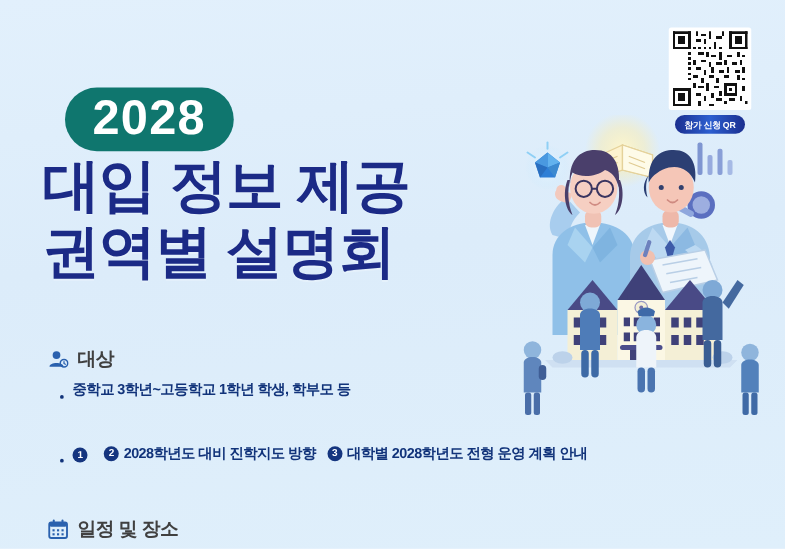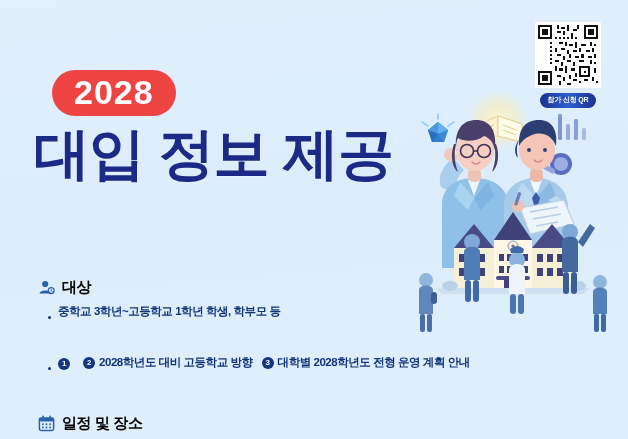--- a/index.html
+++ b/index.html
@@ -42,52 +42,52 @@
     font-weight: bold;
     letter-spacing: -0.2px;
     padding: 2.5px 8px;
     border-radius: 9px;
     white-space: nowrap;
   }
 
   
   #year-badge {
     position: absolute; top: 70px; left: 52px;
-    background: #ef4444;
+    background: #0f766e;
     color: #ffffff;
-    font-size: 34px;
+    font-size: 39px;
     font-weight: bold;
     letter-spacing: 1px;
     padding: 5px 22px 7px 22px;
     border-radius: 26px;
     line-height: 1;
   }
 
   
   #headline {
     position: absolute; top: 122px; left: 34px;
     color: #1b2a86;
-    font-size: 56px;
+    font-size: 46px;
     font-weight: bold;
     line-height: 1.16;
     letter-spacing: -1px;
     white-space: nowrap;
     text-shadow: 0 1px 0 rgba(255,255,255,0.25);
   }
   #headline .hl-line { display: block; }
 
   
   .info-section { position: absolute; left: 38px; }
   #section-target  { top: 278px; }
   #section-topic   { top: 348px; }
   #section-sched   { top: 414px; }
 
   .info-head {
     display: flex; align-items: center; gap: 7px;
-    color: #000000;
+    color: #404040;
     font-size: 15px;
     font-weight: bold;
     letter-spacing: -0.4px;
   }
   .info-icon {
     width: 17px; height: 17px;
     display: inline-flex; align-items: center; justify-content: center;
     flex: 0 0 auto;
   }
   .info-icon svg { display: block; }
@@ -430,20 +430,21 @@
         </g>
       </svg>
     </div>
     <span id="qr-label">참가 신청 QR</span>
   </div>
 
   <div id="year-badge">2028</div>
 
   <h1 id="headline">
     <span class="hl-line">대입 정보 제공</span>
+    <span class="hl-line">권역별 설명회</span>
   </h1>
 
   <div class="info-section" id="section-target">
     <div class="info-head">
       <span class="info-icon">
         <svg viewBox="0 0 17 17" width="17" height="17">
           <circle cx="7.2" cy="5" r="3.1" fill="#2a61ae"></circle>
           <path d="M1.6 14.4 C1.6 10.4 12.8 10.4 12.8 14.4 Z" fill="#2a61ae"></path>
           <circle cx="13.2" cy="11.6" r="3" fill="none" stroke="#2a61ae" stroke-width="1.2"></circle>
           <path d="M13.2 10.2 L13.2 11.8 L14.3 12.4" stroke="#2a61ae" stroke-width="1" fill="none" stroke-linecap="round"></path>
@@ -458,21 +459,21 @@
   </div>
 
   <div class="info-section" id="section-topic">
     <div class="info-body">
       <span class="bullet-dot"></span>
       <span class="topic-item">
         <span class="num-badge">1</span>
       </span>
       <span class="topic-item">
         <span class="num-badge">2</span>
-        <span>2028학년도 대비 고등학교 방향</span>
+        <span>2028학년도 대비 진학지도 방향</span>
       </span>
       <span class="topic-item">
         <span class="num-badge">3</span>
         <span>대학별 2028학년도 전형 운영 계획 안내</span>
       </span>
     </div>
   </div>
 
   <div class="info-section" id="section-sched">
     <div class="info-head">

